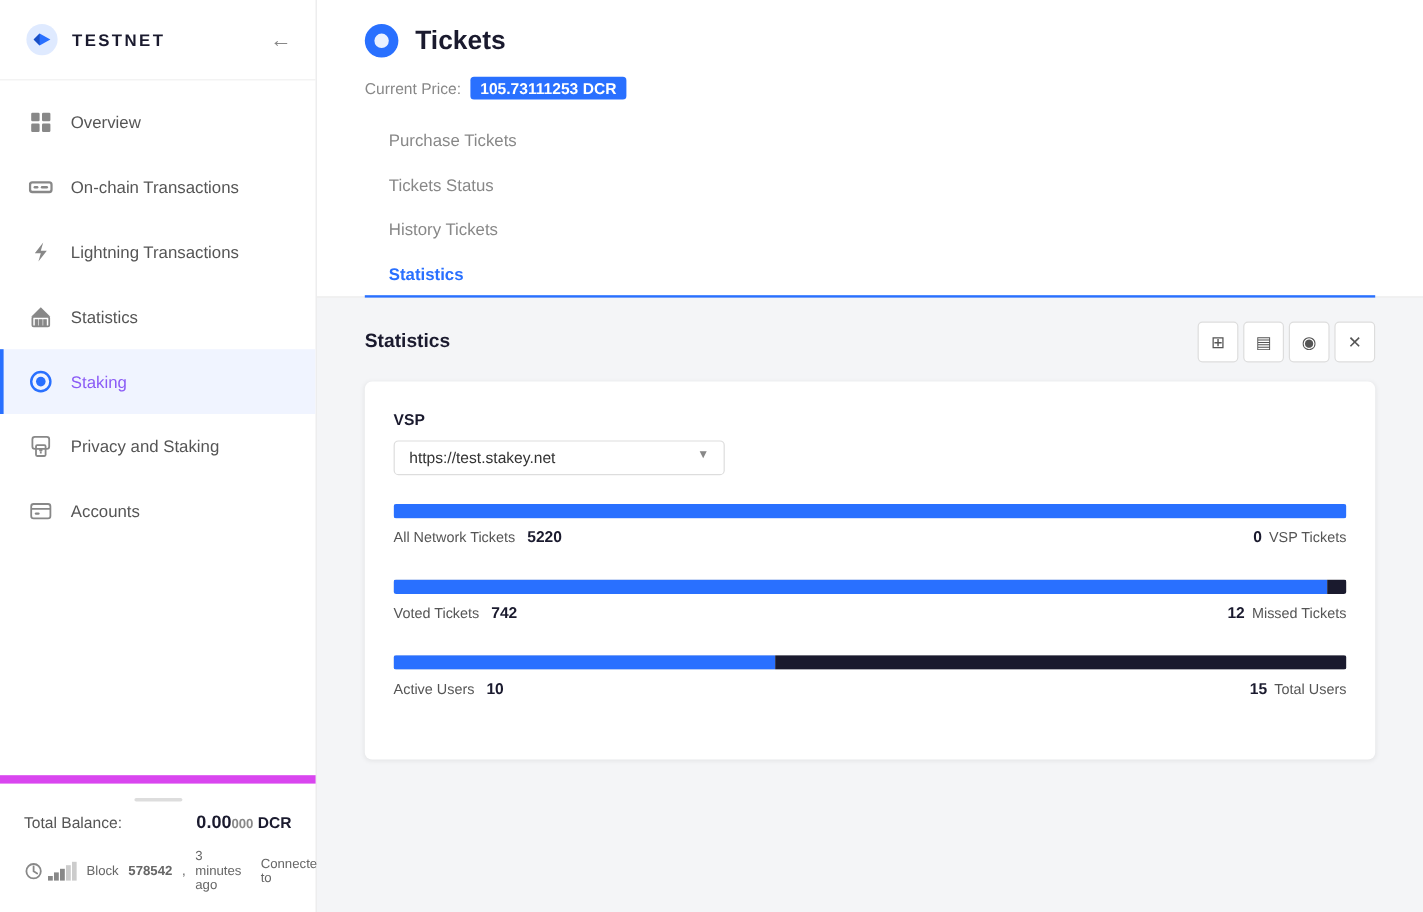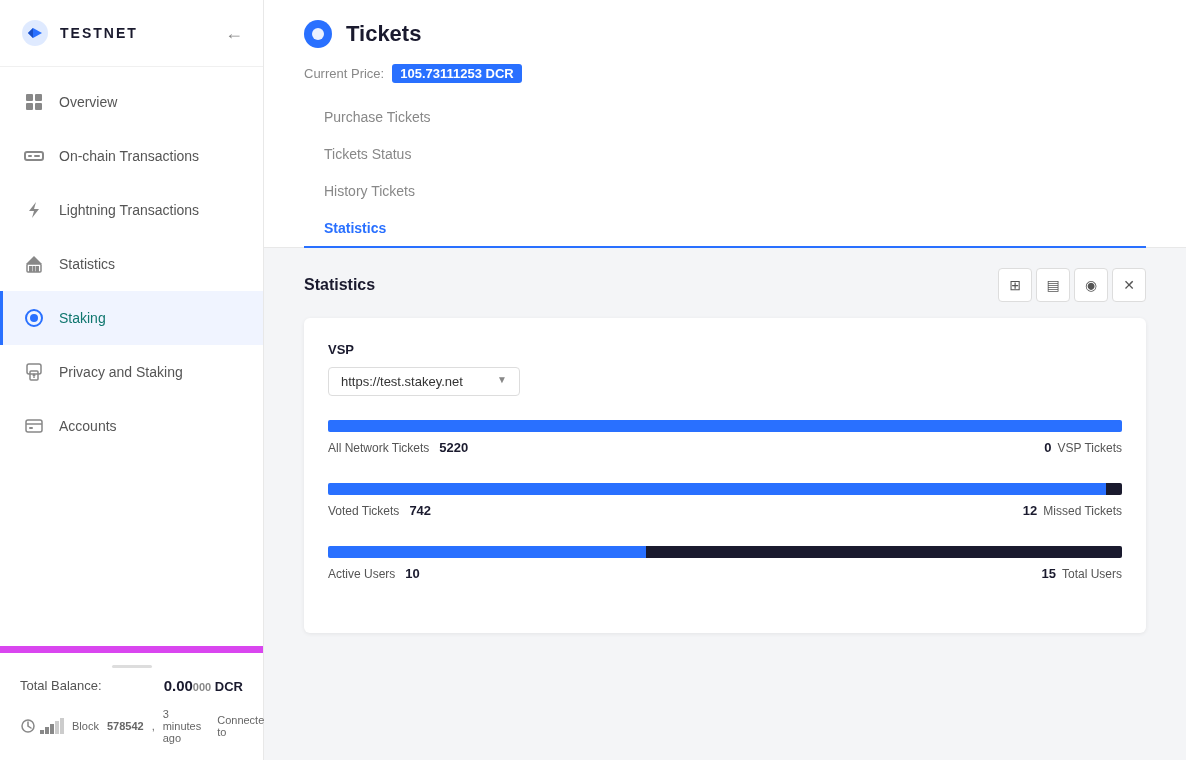--- a/index.html
+++ b/index.html
@@ -50,21 +50,21 @@
       padding: 16px 20px;
       cursor: pointer;
       color: #555;
       font-size: 14px;
       font-weight: 500;
       border-left: 3px solid transparent;
       transition: background 0.15s;
       position: relative;
     }
     .nav-item.active {
-      color: #0f766e;
+      color: #8b5cf6;
       border-left: 3px solid #2970ff;
       background: #f0f4ff;
     }
     .nav-item .nav-icon {
       width: 22px;
       height: 22px;
       display: flex;
       align-items: center;
       justify-content: center;
       flex-shrink: 0;
@@ -231,21 +231,21 @@
       font-weight: 600;
       color: #1a1a2e;
       margin-bottom: 10px;
     }
     .vsp-selector {
       display: flex;
       align-items: flex-start;
       border: 1px solid #ddd;
       border-radius: 4px;
       padding: 6px 12px;
-      width: 192px;
+      width: 276px;
       font-size: 13px;
       color: #333;
       cursor: pointer;
       background: #fff;
       margin-bottom: 24px;
       justify-content: space-between;
     }
     .vsp-selector .chevron { color: #888; font-size: 10px; }
 
     .stat-bar-group {

